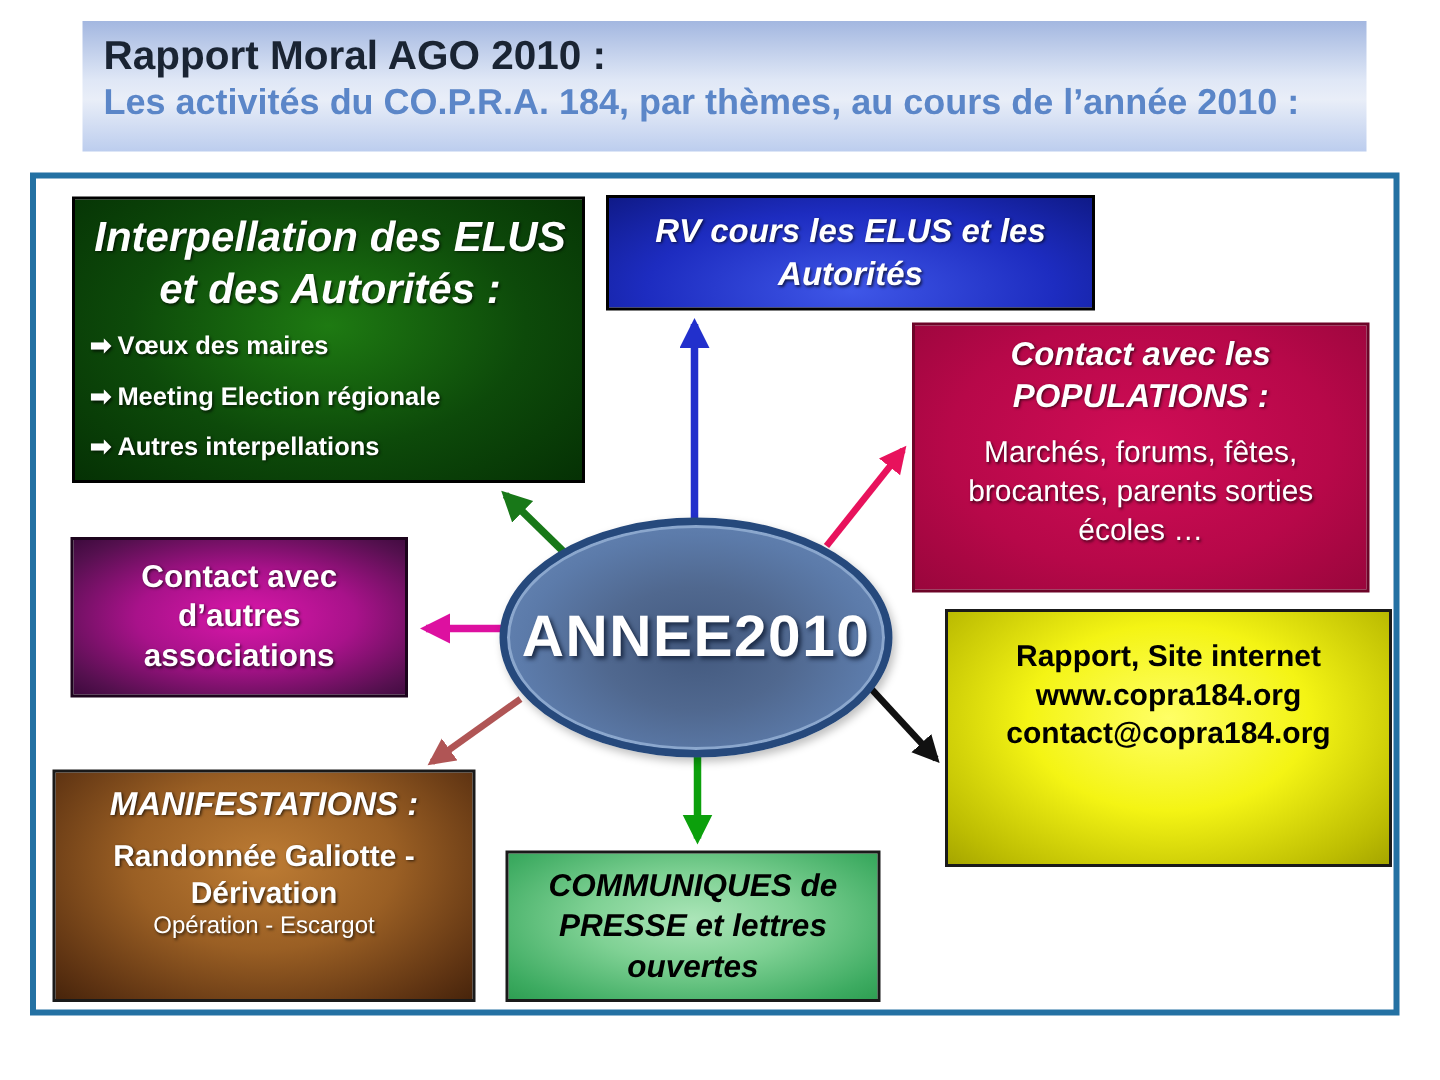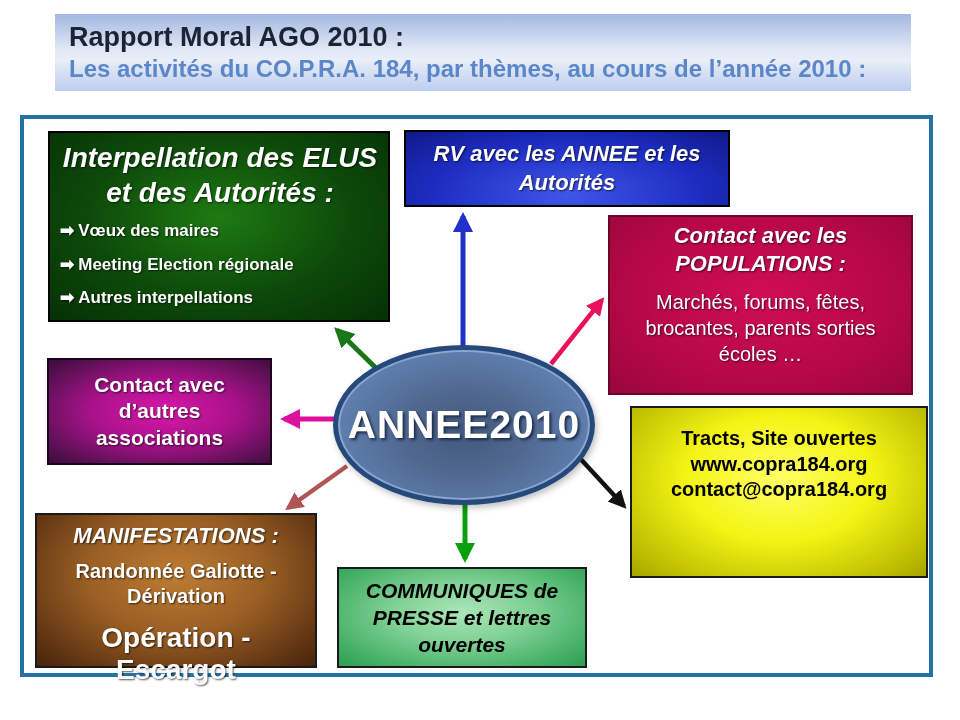--- a/index.html
+++ b/index.html
@@ -2,21 +2,21 @@
 <html><head>
 <meta charset="utf-8">
 <style>
   html,body{margin:0;padding:0;}
   body{
     width:960px;height:720px;position:relative;background:#ffffff;
     font-family:"Liberation Sans", sans-serif;overflow:hidden;
   }
   
   .header{
-    position:absolute;left:55px;top:14px;width:856px;height:77px;
+    position:absolute;left:55px;top:14px;width:856px;height:87px;
     background:linear-gradient(180deg,#a3b7e0 0%,#dfe7f6 45%,#e9eef8 60%,#bccdee 100%);
     box-sizing:border-box;padding:7px 0 0 14px;
   }
   .header-title{
     font-size:27px;font-weight:bold;color:#1a2433;letter-spacing:0px;line-height:1.25;
   }
   .header-subtitle{
     font-size:24px;font-weight:bold;color:#5b86c8;line-height:1.2;
   }
   
@@ -74,21 +74,21 @@
   .box-information .body{font-size:20px;font-weight:bold;line-height:1.28;margin-top:10px;}
   
   .box-manifestations{
     left:35px;top:513px;width:282px;height:155px;
     border:2px solid #1a1a1a;
     background:radial-gradient(ellipse at 50% 40%,#bd7c34 0%,#9a5f24 45%,#5e3312 85%,#47240b 100%);
     color:#fff;padding:8px 6px 0 6px;
   }
   .box-manifestations .title{font-size:22px;font-style:italic;font-weight:bold;}
   .box-manifestations .body1{font-size:20px;font-weight:bold;line-height:1.25;margin-top:10px;}
-  .box-manifestations .body2{font-size:28px;font-weight:bold;margin-top:13px;}
+  .box-manifestations .body2{font-size:16px;font-weight:normal;}
   
   .box-communiques{
     left:337px;top:567px;width:250px;height:101px;
     border:2px solid #1a1a1a;
     background:radial-gradient(ellipse at 50% 45%,#abe5b8 0%,#7fd194 40%,#3dab61 85%,#2e9e52 100%);
     color:#000;font-size:21px;font-style:italic;font-weight:bold;line-height:1.3;
     display:flex;align-items:center;justify-content:center;padding:0 8px;
   }
   
   .ellipse{
@@ -152,35 +152,35 @@
 <div class="dbox box-interpellation">
   <div class="title wshadow">Interpellation des ELUS et des Autorités :</div>
   <div class="bullets">
     <div class="bullet-row wshadow"><span class="bullet-icon">➡</span><span>Vœux des maires</span></div>
     <div class="bullet-row wshadow"><span class="bullet-icon">➡</span><span>Meeting Election régionale</span></div>
     <div class="bullet-row wshadow"><span class="bullet-icon">➡</span><span>Autres interpellations</span></div>
   </div>
 </div>
 
 <div class="dbox box-rv">
-  <span class="wshadow">RV avec les ANNEE et les Autorités</span>
+  <span class="wshadow">RV cours les ELUS et les Autorités</span>
 </div>
 
 <div class="dbox box-populations">
   <div class="title wshadow">Contact avec les POPULATIONS :</div>
   <div class="body wshadow">Marchés, forums, fêtes, brocantes, parents sorties écoles …</div>
 </div>
 
 <div class="dbox box-assoc">
   <span class="wshadow">Contact avec d’autres associations</span>
 </div>
 
 <div class="dbox box-information">
   <div class="body">
-    <div>Tracts, Site ouvertes</div>
+    <div>Rapport, Site internet</div>
     <div>www.copra184.org</div>
     <div>contact@copra184.org</div>
   </div>
 </div>
 
 <div class="dbox box-manifestations">
   <div class="title wshadow">MANIFESTATIONS :</div>
   <div class="body1 wshadow">Randonnée Galiotte - Dérivation</div>
   <div class="body2 wshadow">Opération - Escargot</div>
 </div>

